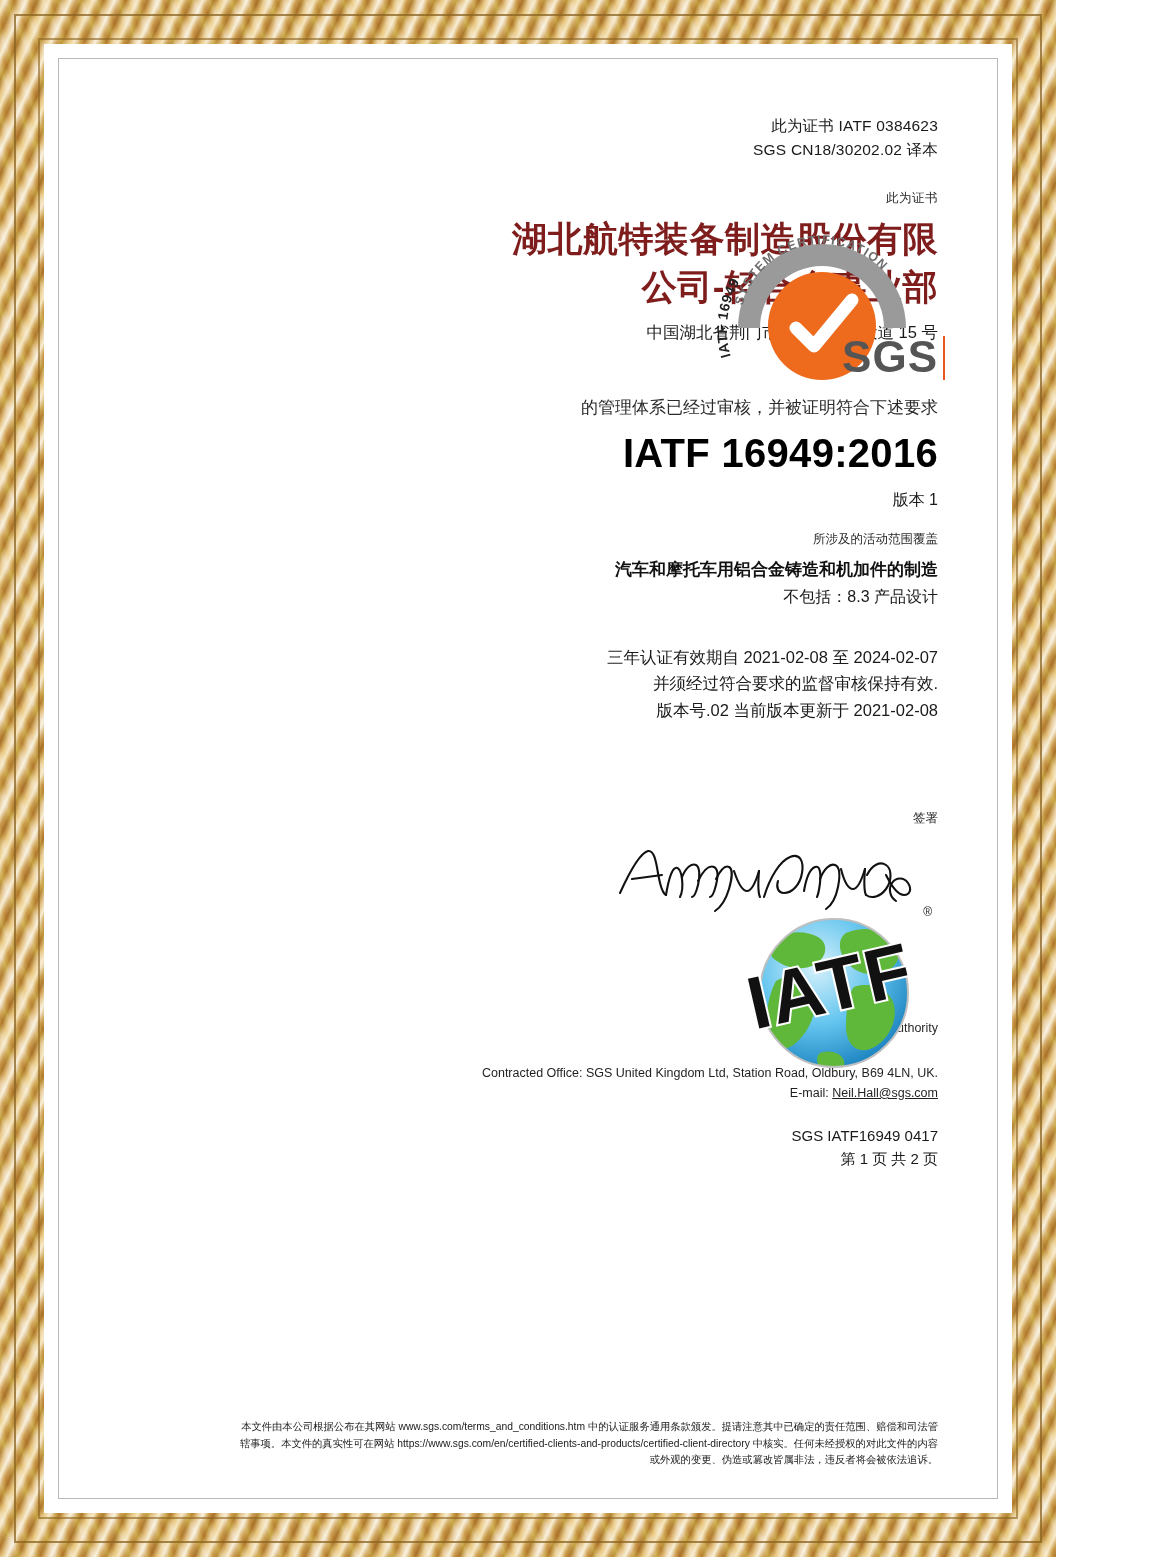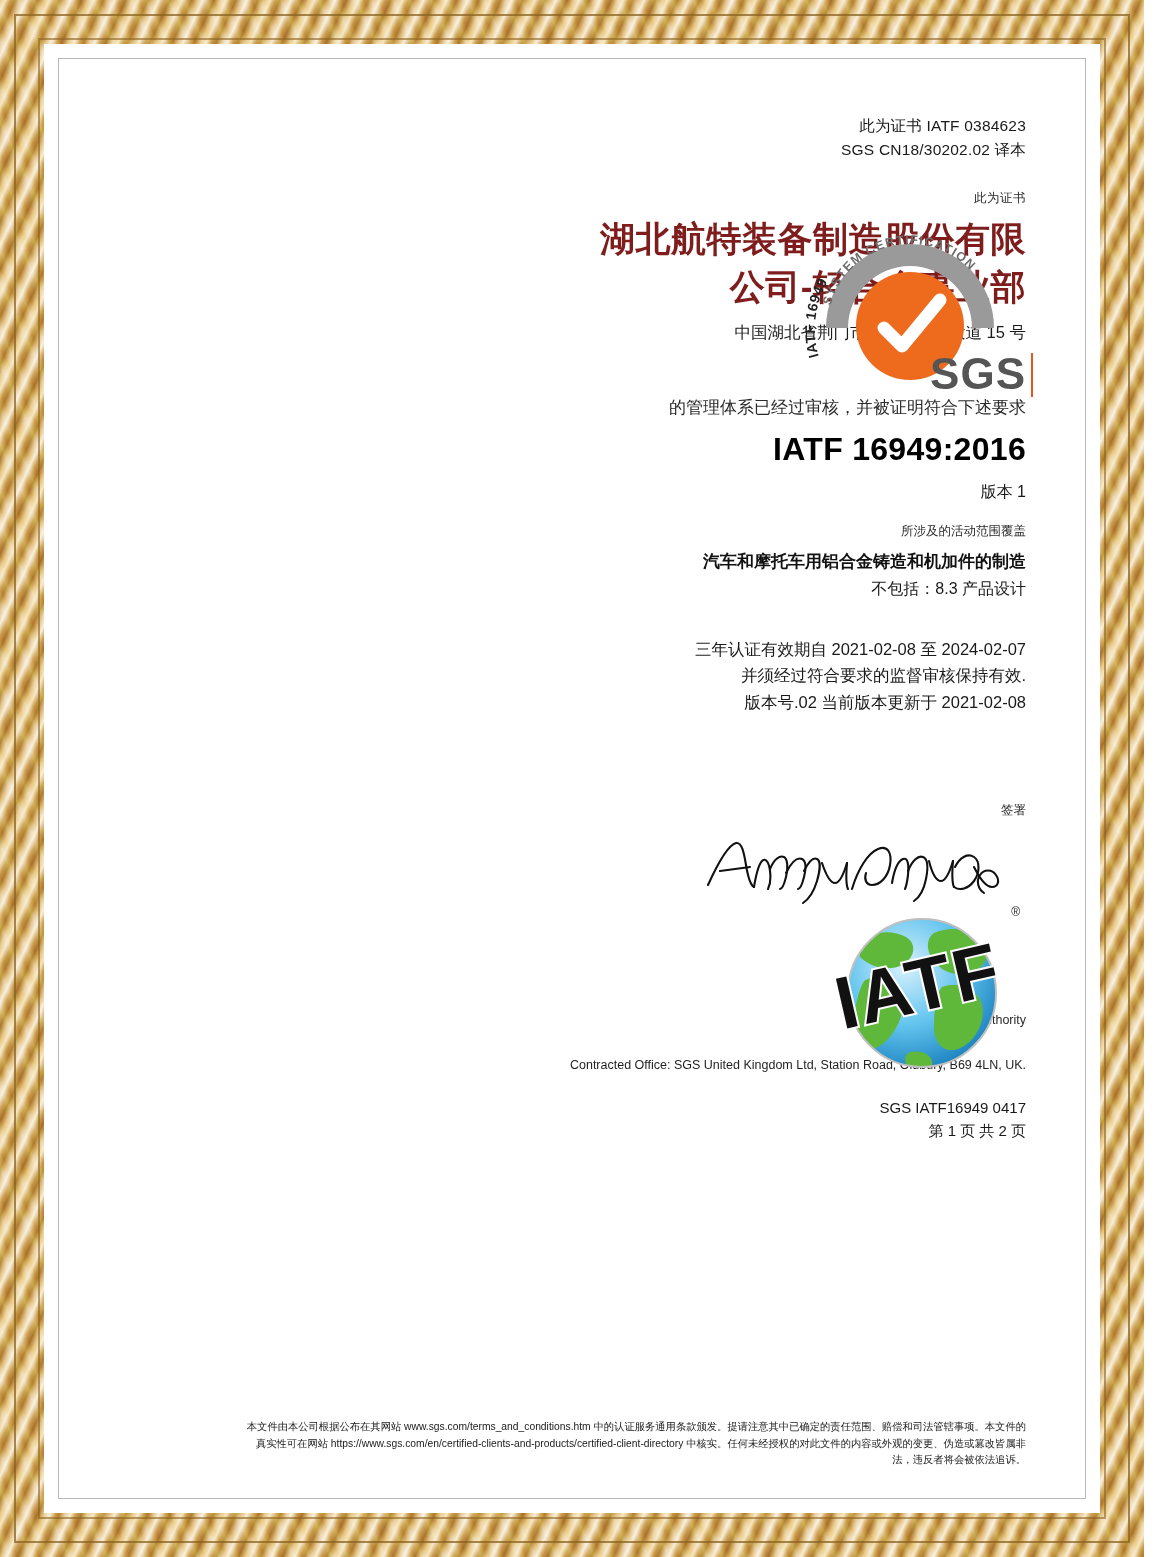--- a/index.html
+++ b/index.html
@@ -11,21 +11,21 @@
     width: 1165px;
     height: 1557px;
     font-family: "Liberation Sans", sans-serif;
     color: #1a1a1a;
     overflow: hidden;
   }
 
   
   .certificate {
     position: relative;
-    width: 1144px;
+    width: 1056px;
     height: 1557px;
     box-sizing: border-box;
     background: #ffffff;
   }
   .border-outer {
     position: absolute;
     inset: 0;
     background:
       repeating-linear-gradient(
         115deg,
@@ -124,21 +124,21 @@
   }
 
   .assess-text {
     margin-top: 52px;
     font-size: 17px;
     color: #2a2a2a;
   }
 
   .standard {
     margin-top: 12px;
-    font-size: 32px;
+    font-size: 40px;
     font-weight: bold;
     letter-spacing: 0.3px;
     color: #000000;
   }
 
   .issue {
     margin-top: 14px;
     font-size: 16px;
   }
 
@@ -224,21 +224,21 @@
   .sgs-logo {
     position: absolute;
     right: 56px;
     top: 150px;
     width: 230px;
     height: 195px;
   }
   .sgs-word {
     position: absolute;
     right: 4px;
-    bottom: 4px;
+    bottom: 21px;
     font-size: 44px;
     font-weight: bold;
     color: #555555;
     letter-spacing: 1px;
     font-family: "Liberation Sans", sans-serif;
   }
   .sgs-word::after {
     content: "";
     position: absolute;
     right: -7px;
@@ -323,20 +323,24 @@
           <path d="M259,44 C264,34 272,30 278,34 C284,38 284,50 278,58 C272,66 264,68 258,64"></path>
           <path d="M278,44 C284,56 290,64 296,64 C302,64 304,58 300,52 C296,46 288,46 284,52 C280,58 282,66 288,70"></path>
         </g>
       </svg>
     </div>
 
     <div class="veto align-right">Veto Power Authority</div>
 
     <div class="office align-right">
       <div>Contracted Office: SGS United Kingdom Ltd, Station Road, Oldbury, B69 4LN, UK.</div>
+      <div>
+        <span>E-mail:</span>
+        <a class="email-link" href="#">Neil.Hall@sgs.com</a>
+      </div>
     </div>
 
     <div class="doc-code align-right">SGS IATF16949 0417</div>
     <div class="page-no align-right">第 1 页 共 2 页</div>
 
     <div class="disclaimer">本文件由本公司根据公布在其网站 www.sgs.com/terms_and_conditions.htm 中的认证服务通用条款颁发。提请注意其中已确定的责任范围、赔偿和司法管辖事项。本文件的真实性可在网站 https://www.sgs.com/en/certified-clients-and-products/certified-client-directory 中核实。任何未经授权的对此文件的内容或外观的变更、伪造或篡改皆属非法，违反者将会被依法追诉。</div>
 
     <div class="sgs-logo">
       <svg width="230" height="195" viewBox="0 0 230 195">
         <defs>

